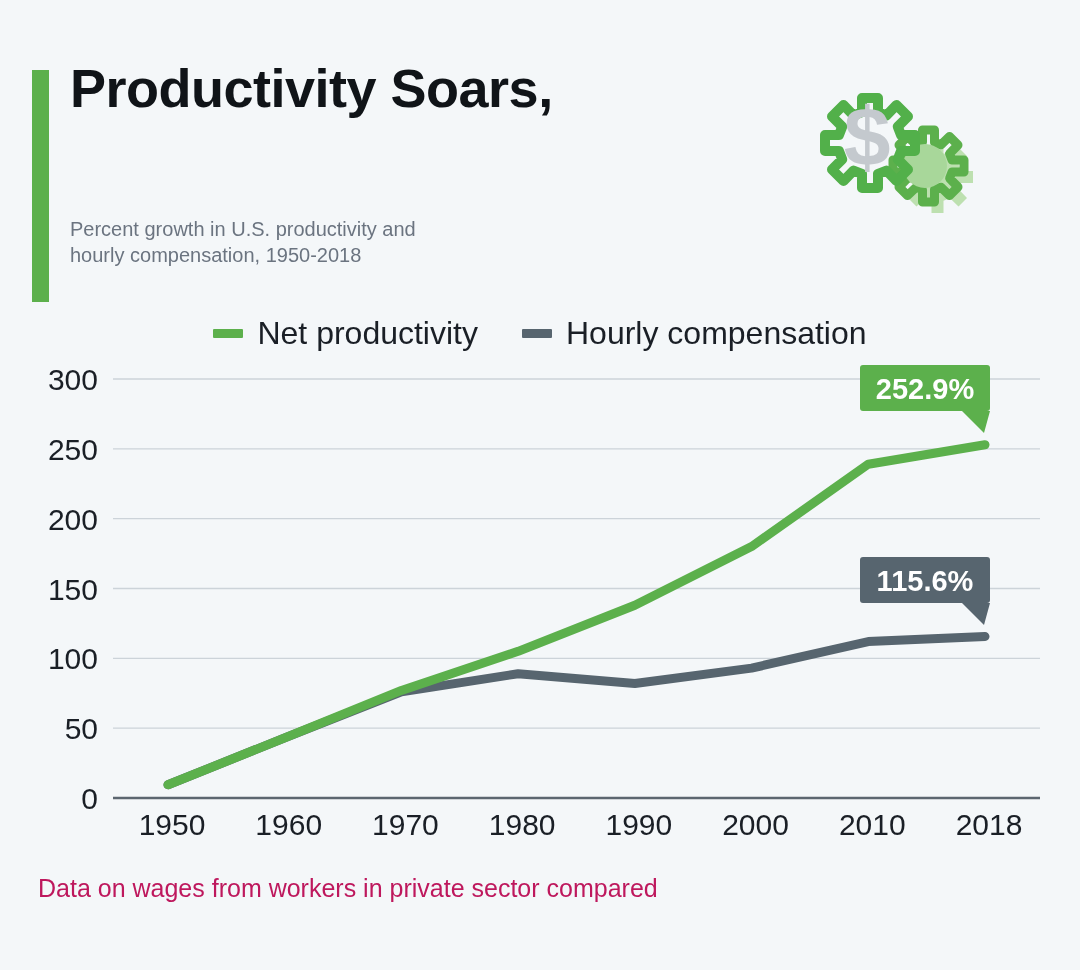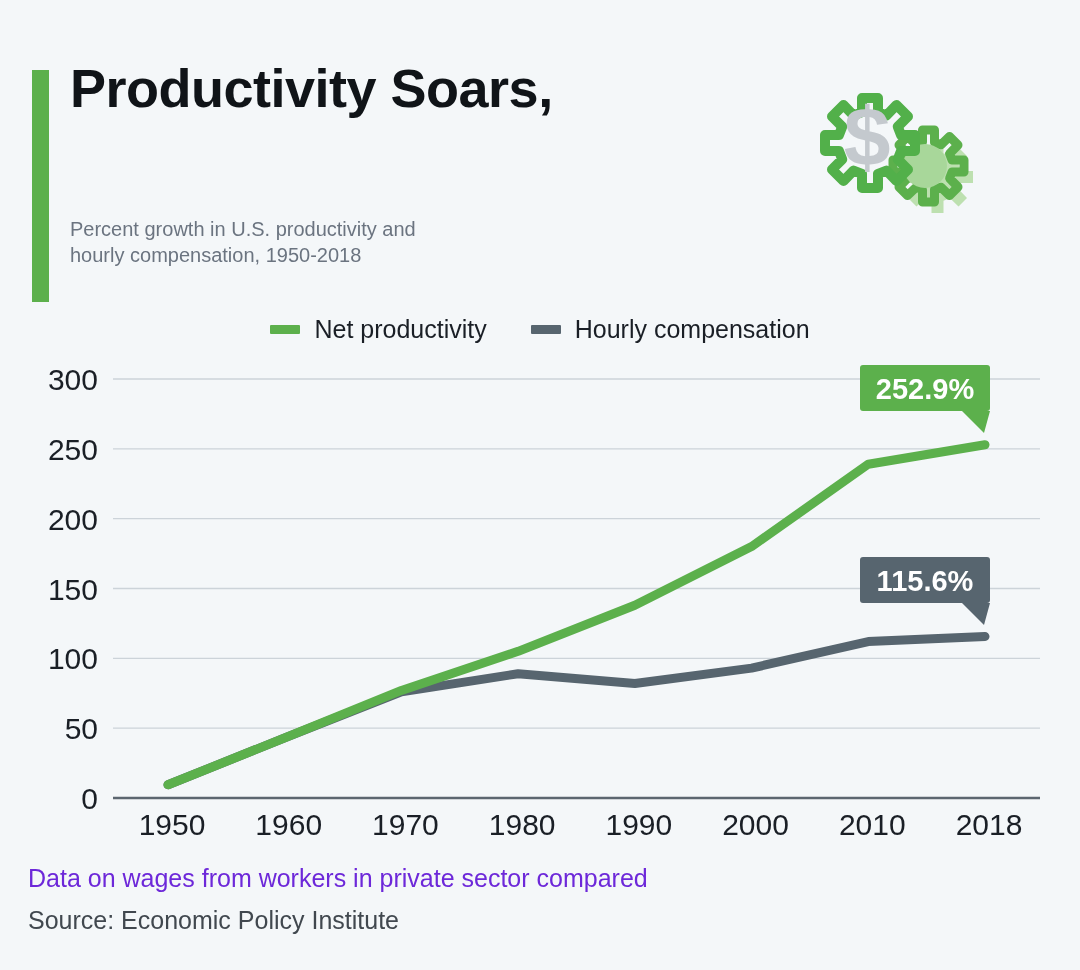--- a/index.html
+++ b/index.html
@@ -76,21 +76,21 @@
     display: flex;
     align-items: center;
     gap: 14px;
   }
   .legend-swatch {
     width: 30px;
     height: 9px;
     border-radius: 1px;
   }
   .legend-label {
-    font-size: 25px;
+    font-size: 32px;
     color: #1a1f26;
   }
 
   
   .chart {
     position: absolute;
     left: 0;
     top: 360px;
     width: 1080px;
     height: 480px;
@@ -121,22 +121,22 @@
   
   .footer {
     position: absolute;
     left: 28px;
     top: 862px;
     width: 900px;
   }
   .footnote {
     font-size: 25px;
     line-height: 1.35;
-    color: #6d28d9;
-    margin: 0;
+    color: #be185d;
+    margin: 10px;
   }
   .source {
     font-size: 25px;
     color: #41484f;
     margin: 10px 0 0 0;
   }
 </style>
 </head>
 <body>
 
@@ -252,14 +252,13 @@
           <text class="callout-text" x="925" y="231">115.6%</text>
         </g>
       </g>
   </svg>
 </div>
 
 <div class="footer">
   <p class="footnote">
     <span>Data on wages from workers in private sector compared</span><br>
   </p>
-  <p class="source">Source: Economic Policy Institute</p>
 </div>
 
 </body></html>

